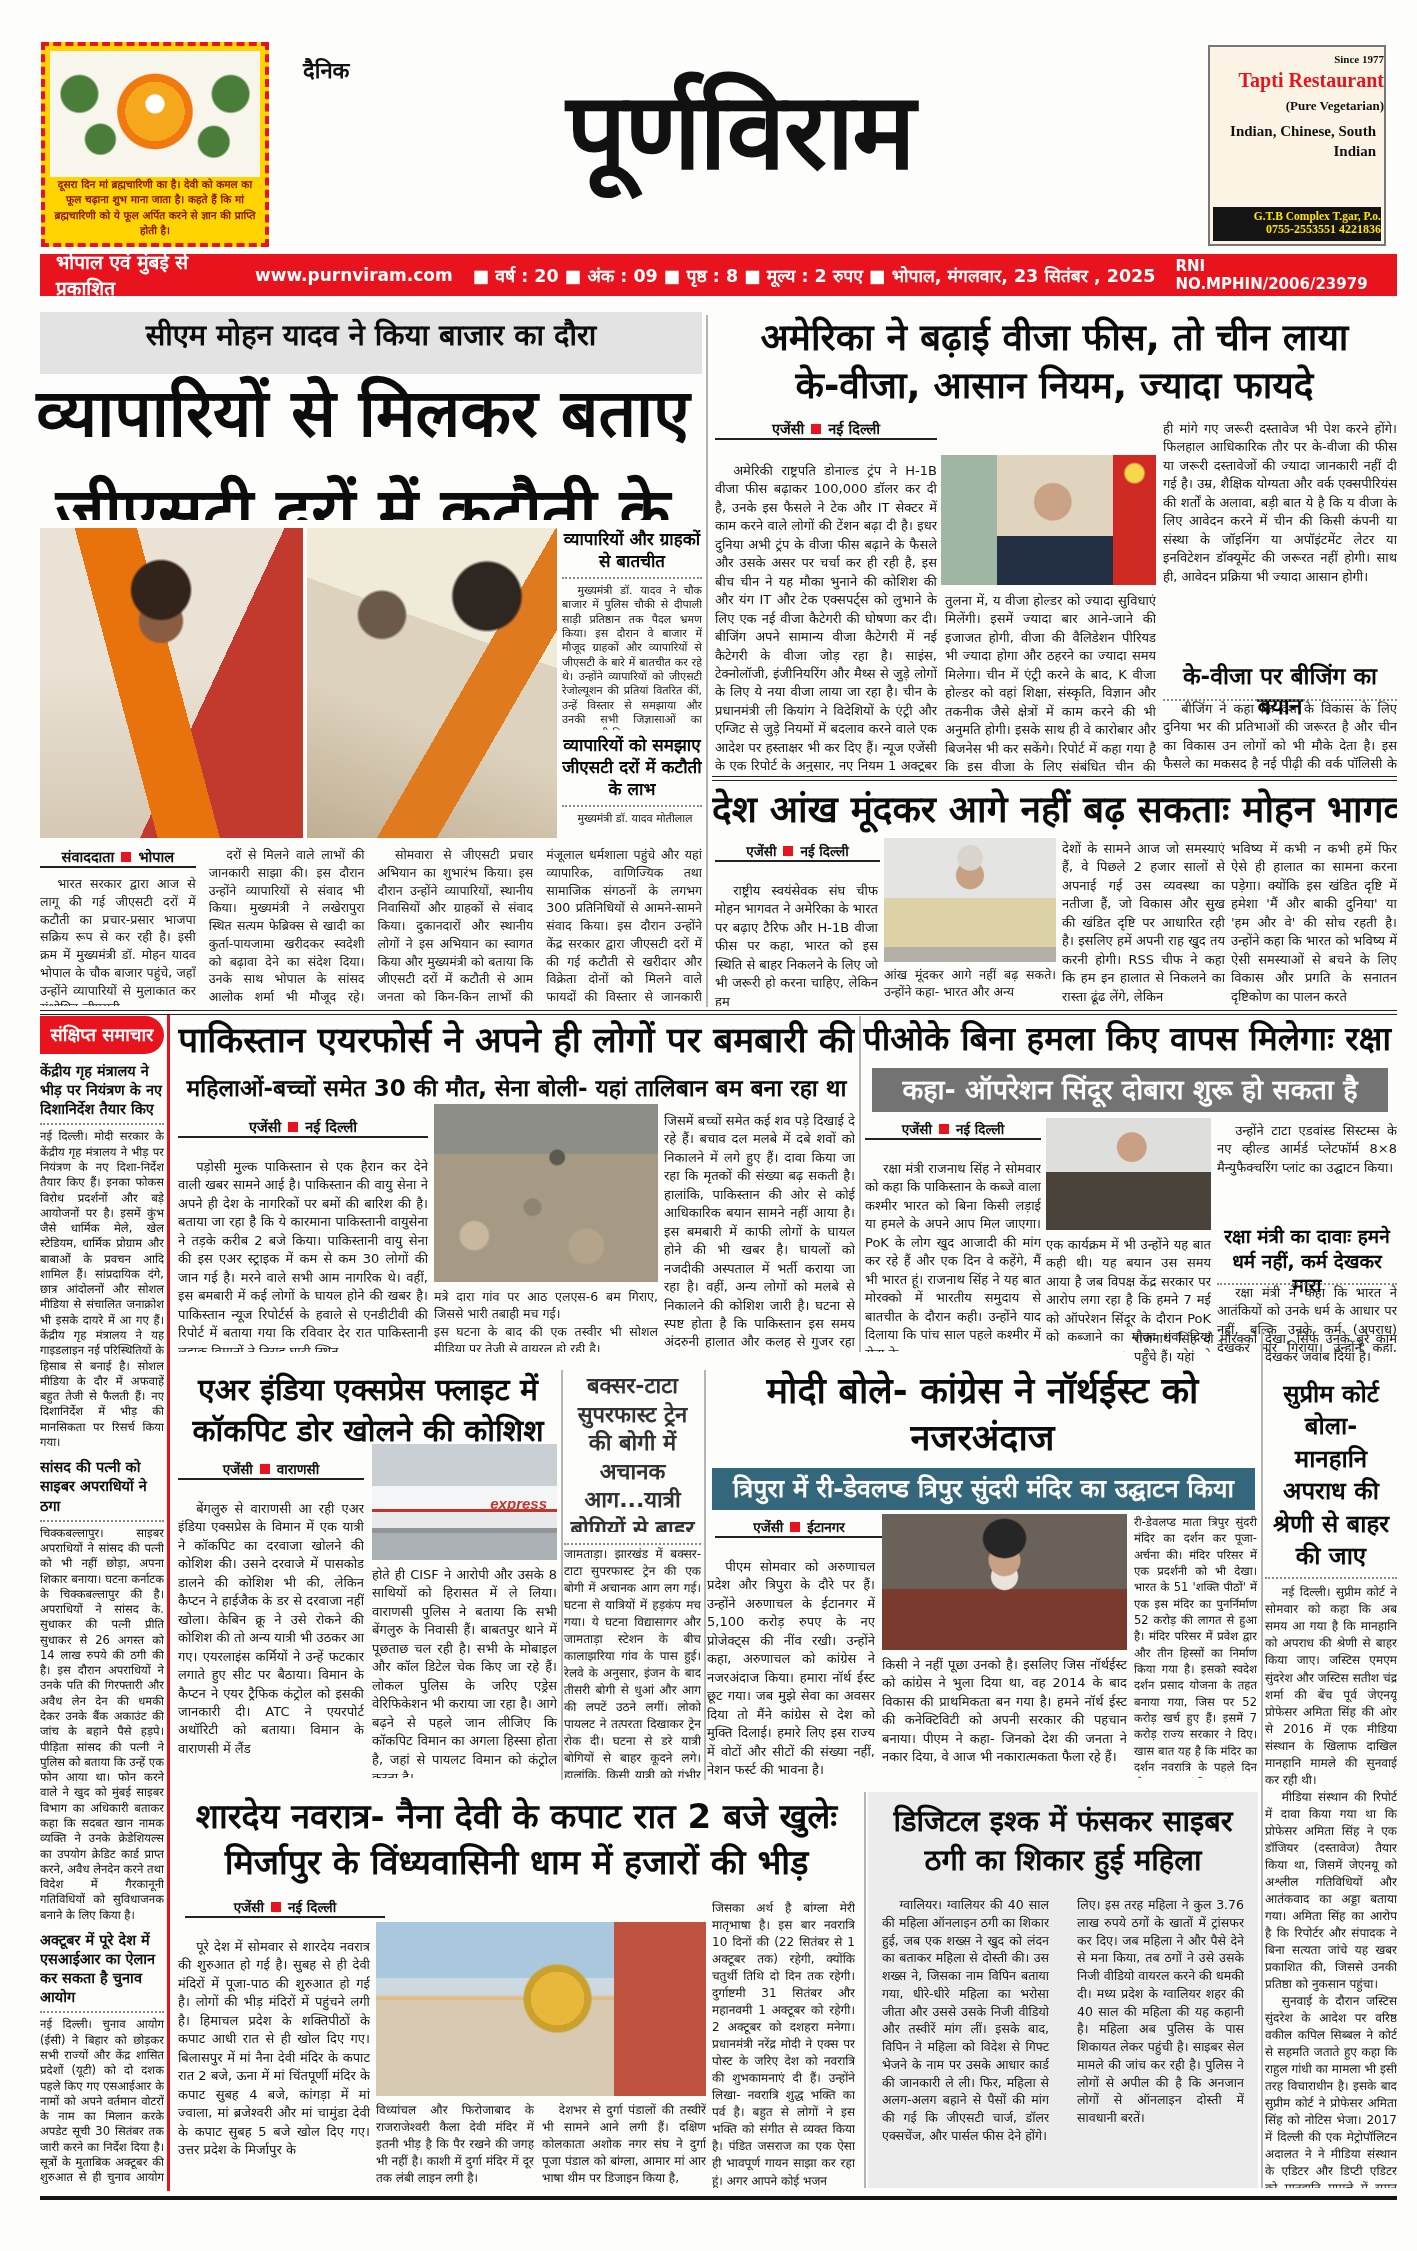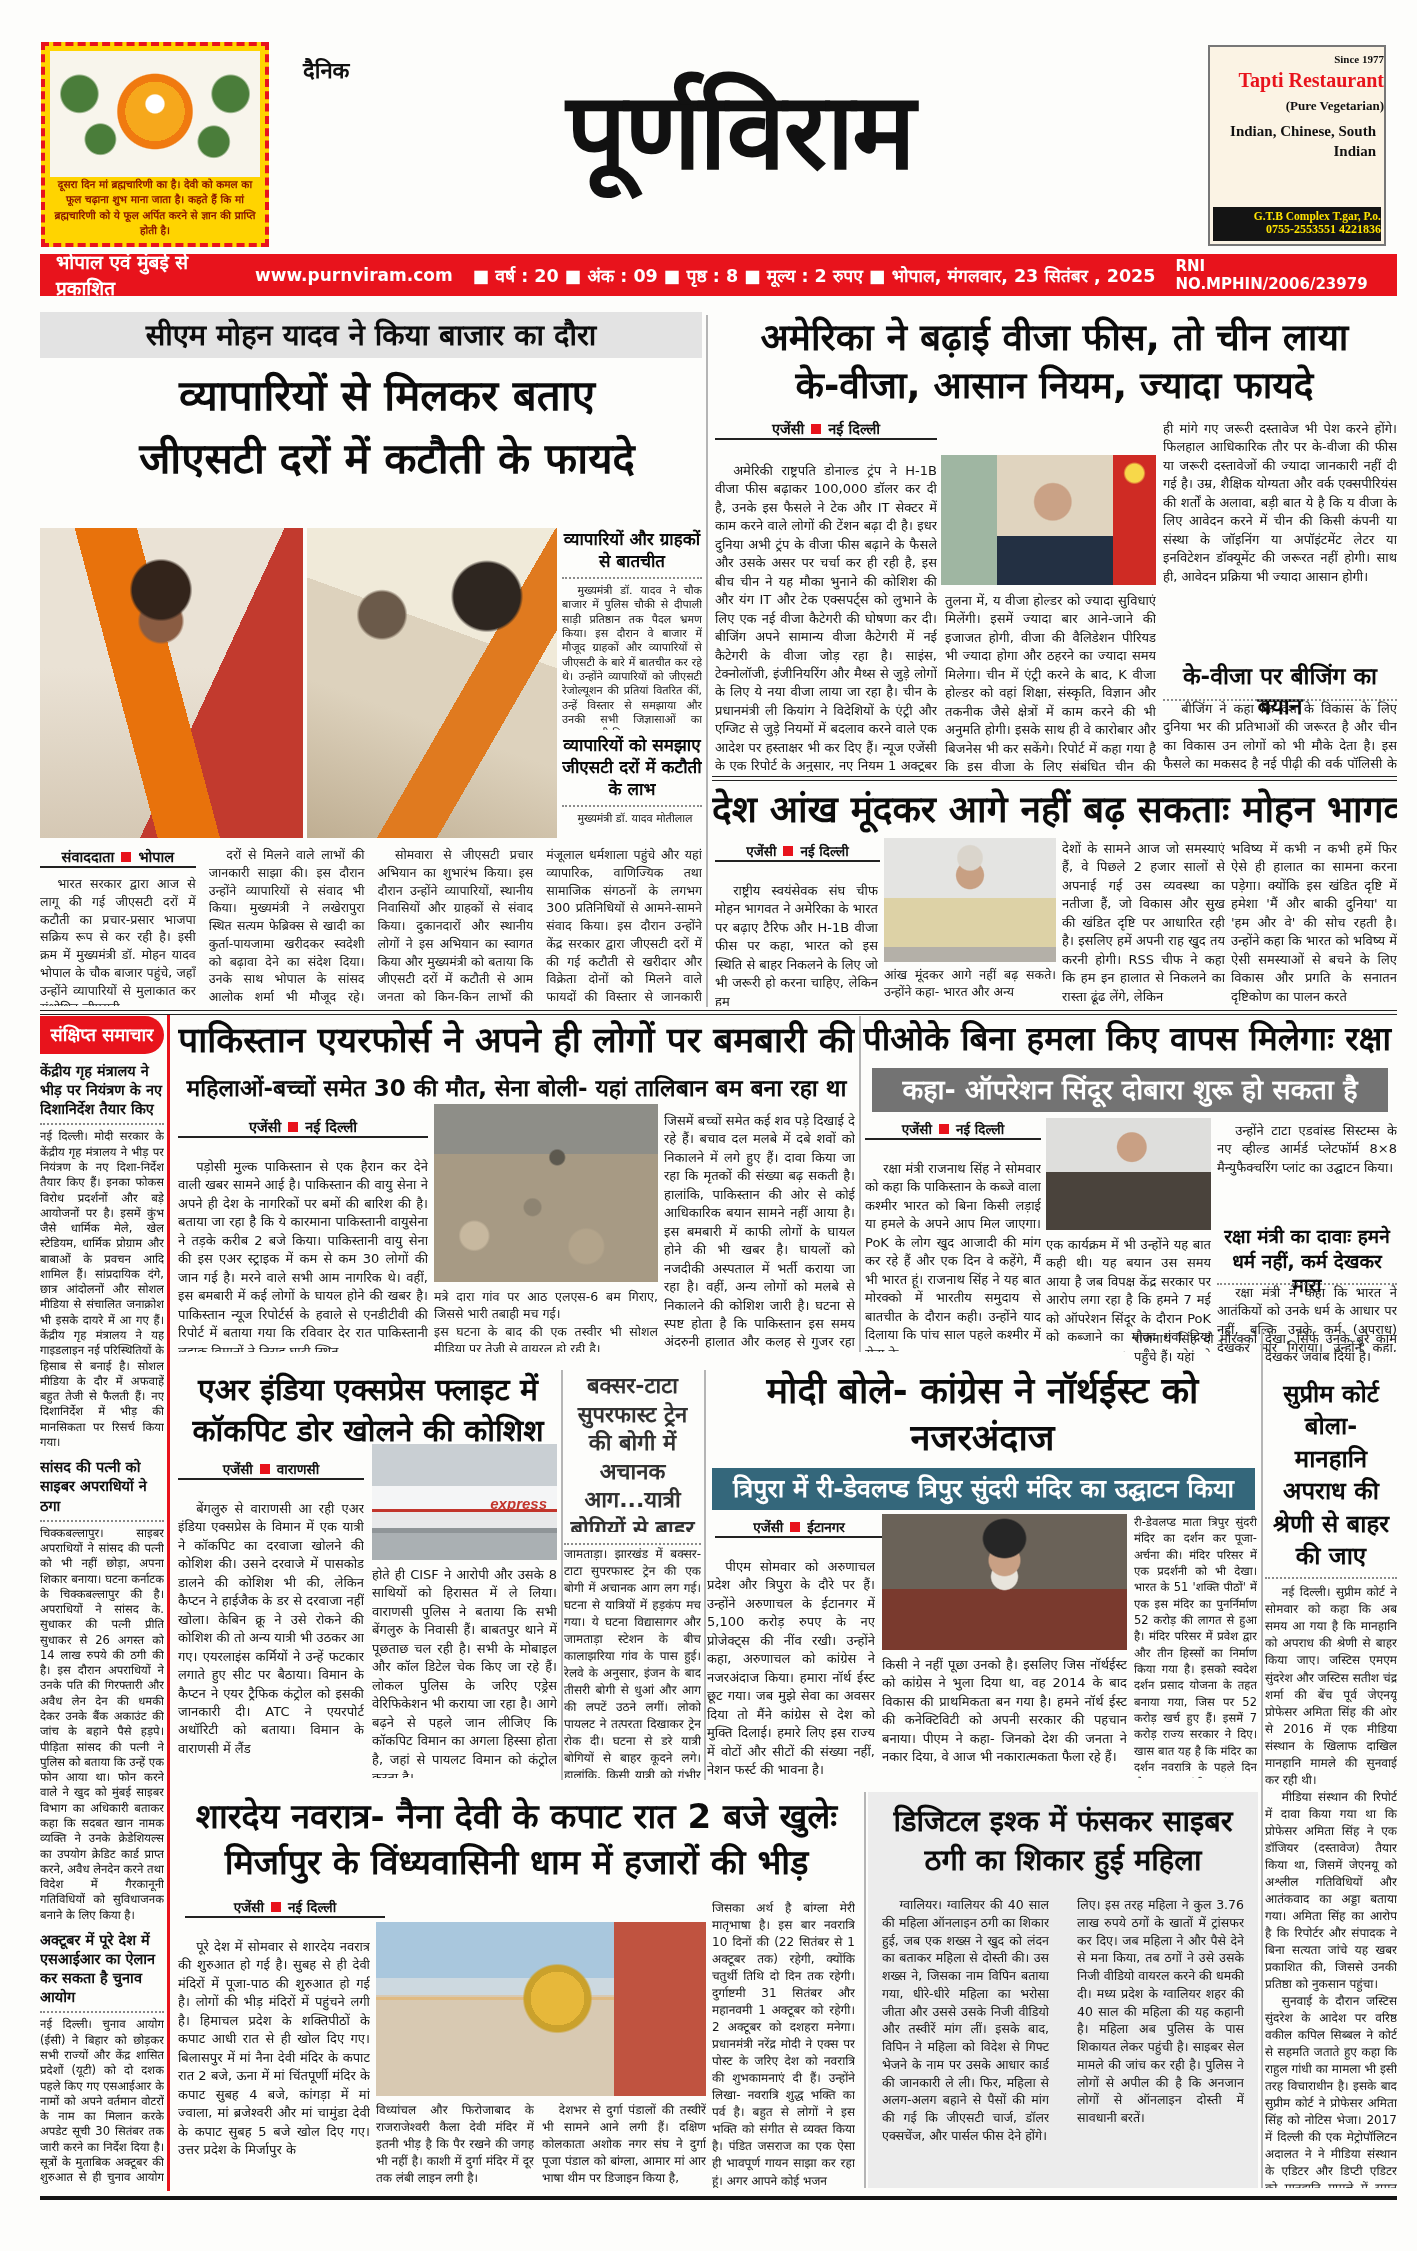--- a/index.html
+++ b/index.html
@@ -115,22 +115,22 @@
     </div>
   </div>
 
   <div id="infobar" class="abs" style="left:40px;top:254px;width:1357px;height:42px;">
     <span style="font-size:19px;">भोपाल एवं मुंबई से प्रकाशित</span>
     <span style="font-size:17px;">www.purnviram.com</span>
     <span style="font-size:17.5px;white-space:nowrap;">■ वर्ष : 20  ■ अंक : 09  ■ पृष्ठ : 8 ■ मूल्य : 2 रुपए ■ भोपाल, मंगलवार, 23 सितंबर , 2025</span>
     <span style="font-size:15px;margin-left:auto;">RNI NO.MPHIN/2006/23979</span>
   </div>
 
-  <div id="kicker" class="abs hl" style="left:40px;top:312px;width:662px;height:46px;font-size:29px;line-height:46px;">सीएम मोहन यादव ने किया बाजार का दौरा</div>
-  <div class="abs hl" style="left:56px;top:364px;width:662px;height:156px;font-size:42px;line-height:1.5;">
+  <div id="kicker" class="abs hl" style="left:40px;top:312px;width:662px;height:62px;font-size:29px;line-height:46px;">सीएम मोहन यादव ने किया बाजार का दौरा</div>
+  <div class="abs hl" style="left:32px;top:364px;width:662px;height:156px;font-size:66px;line-height:1.5;">
     <div>व्यापारियों से मिलकर बताए</div>
     <div>जीएसटी दरों में कटौती के फायदे</div>
   </div>
   <div class="photo ph-cm1" style="left:40px;top:528px;width:263px;height:310px;"></div>
   <div class="photo ph-cm2" style="left:307px;top:528px;width:250px;height:310px;"></div>
 
   <div class="abs" style="left:562px;top:528px;width:140px;height:312px;overflow:hidden;">
     <div class="subhd" style="font-size:17px;">व्यापारियों और ग्राहकों से बातचीत</div>
     <div class="drule"></div>
     <div class="bt ind" style="font-size:11px;line-height:1.3;height:146px;">मुख्यमंत्री डॉ. यादव ने चौक बाजार में पुलिस चौकी से दीपाली साड़ी प्रतिष्ठान तक पैदल भ्रमण किया। इस दौरान वे बाजार में मौजूद ग्राहकों और व्यापारियों से जीएसटी के बारे में बातचीत कर रहे थे। उन्होंने व्यापारियों को जीएसटी रेजोल्यूशन की प्रतियां वितरित कीं, उन्हें विस्तार से समझाया और उनकी सभी जिज्ञासाओं का समाधान भी किया।</div>

